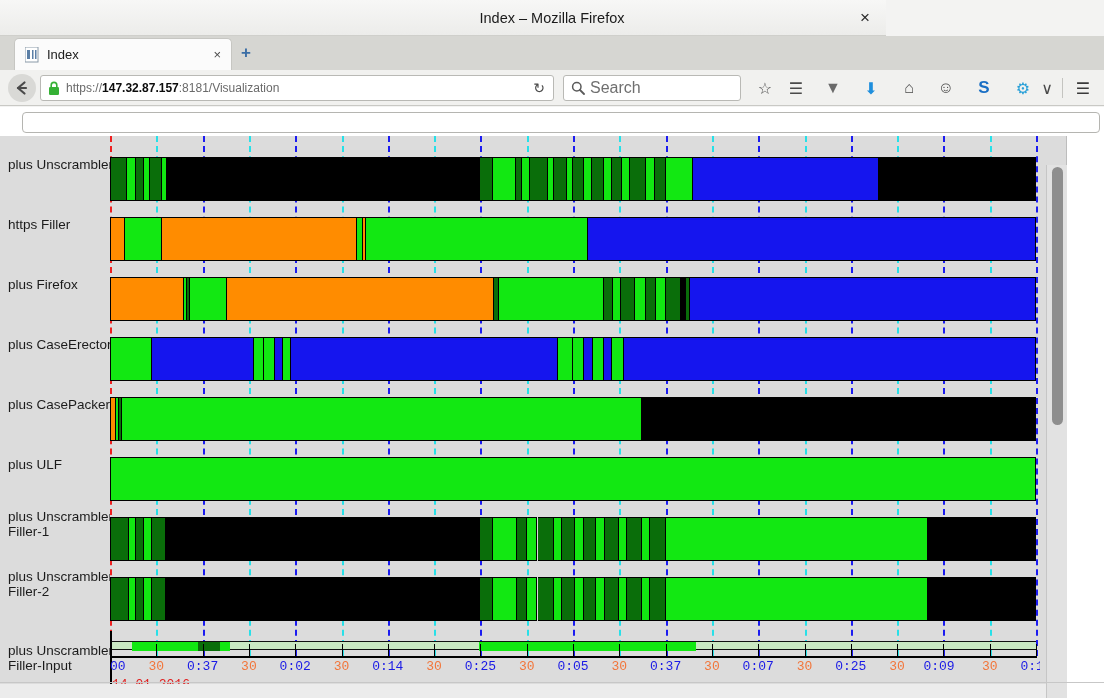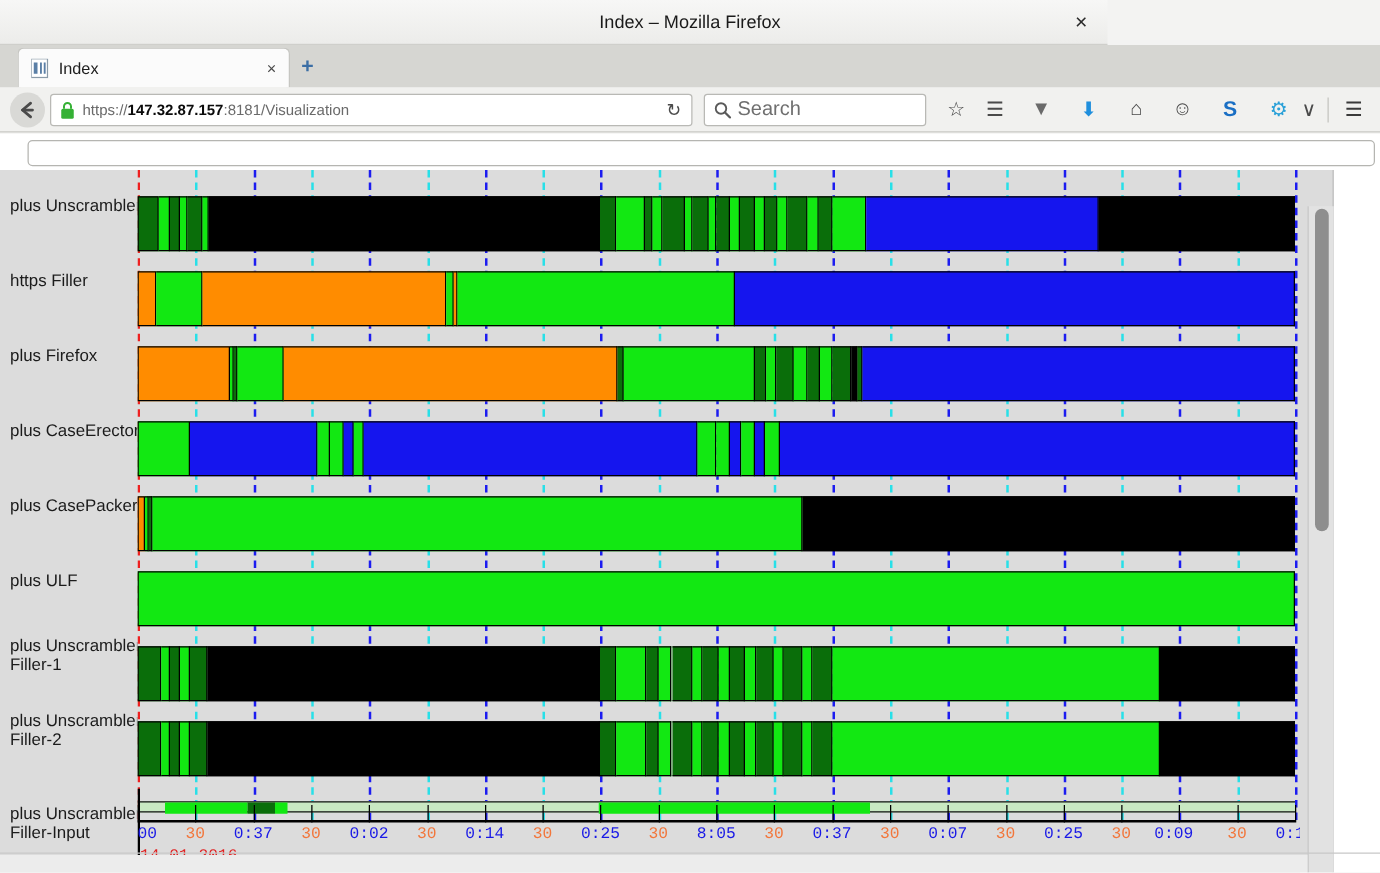--- a/index.html
+++ b/index.html
@@ -468,21 +468,21 @@
             <div class="tick-label half" style="left: 231.5px;">30</div>
             <div class="tick" style="left: 277.8px;"></div>
             <div class="tick-label min" style="left: 277.8px;">0:14</div>
             <div class="tick" style="left: 324.1px;"></div>
             <div class="tick-label half" style="left: 324.1px;">30</div>
             <div class="tick" style="left: 370.4px;"></div>
             <div class="tick-label min" style="left: 370.4px;">0:25</div>
             <div class="tick" style="left: 416.7px;"></div>
             <div class="tick-label half" style="left: 416.7px;">30</div>
             <div class="tick" style="left: 463px;"></div>
-            <div class="tick-label min" style="left: 463px;">8:05</div>
+            <div class="tick-label min" style="left: 463px;">0:05</div>
             <div class="tick" style="left: 509.3px;"></div>
             <div class="tick-label half" style="left: 509.3px;">30</div>
             <div class="tick" style="left: 555.6px;"></div>
             <div class="tick-label min" style="left: 555.6px;">0:37</div>
             <div class="tick" style="left: 601.9px;"></div>
             <div class="tick-label half" style="left: 601.9px;">30</div>
             <div class="tick" style="left: 648.2px;"></div>
             <div class="tick-label min" style="left: 648.2px;">0:07</div>
             <div class="tick" style="left: 694.5px;"></div>
             <div class="tick-label half" style="left: 694.5px;">30</div>

